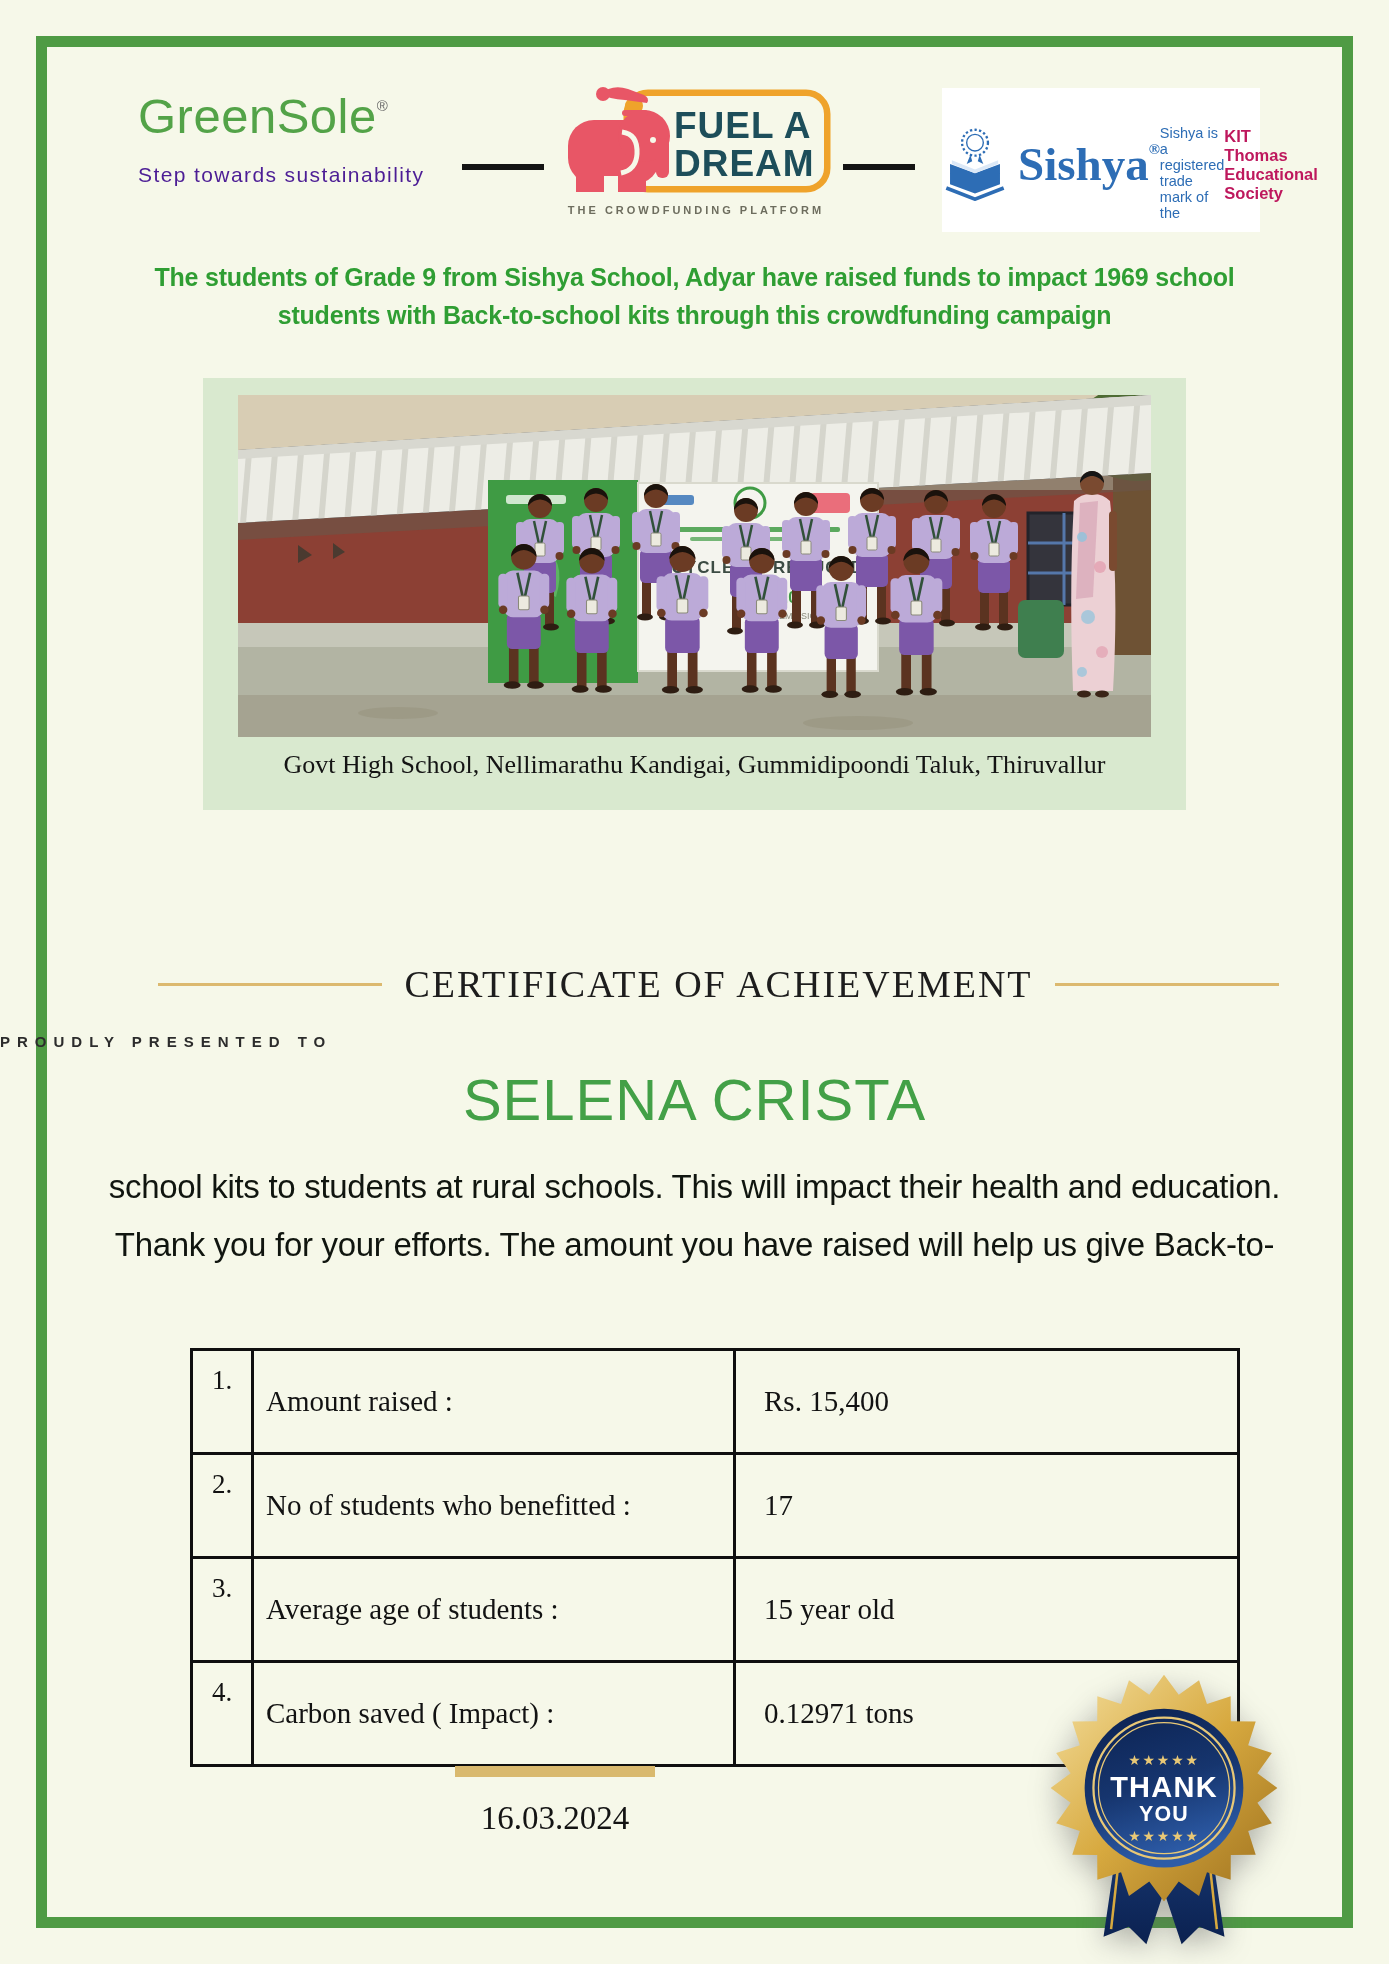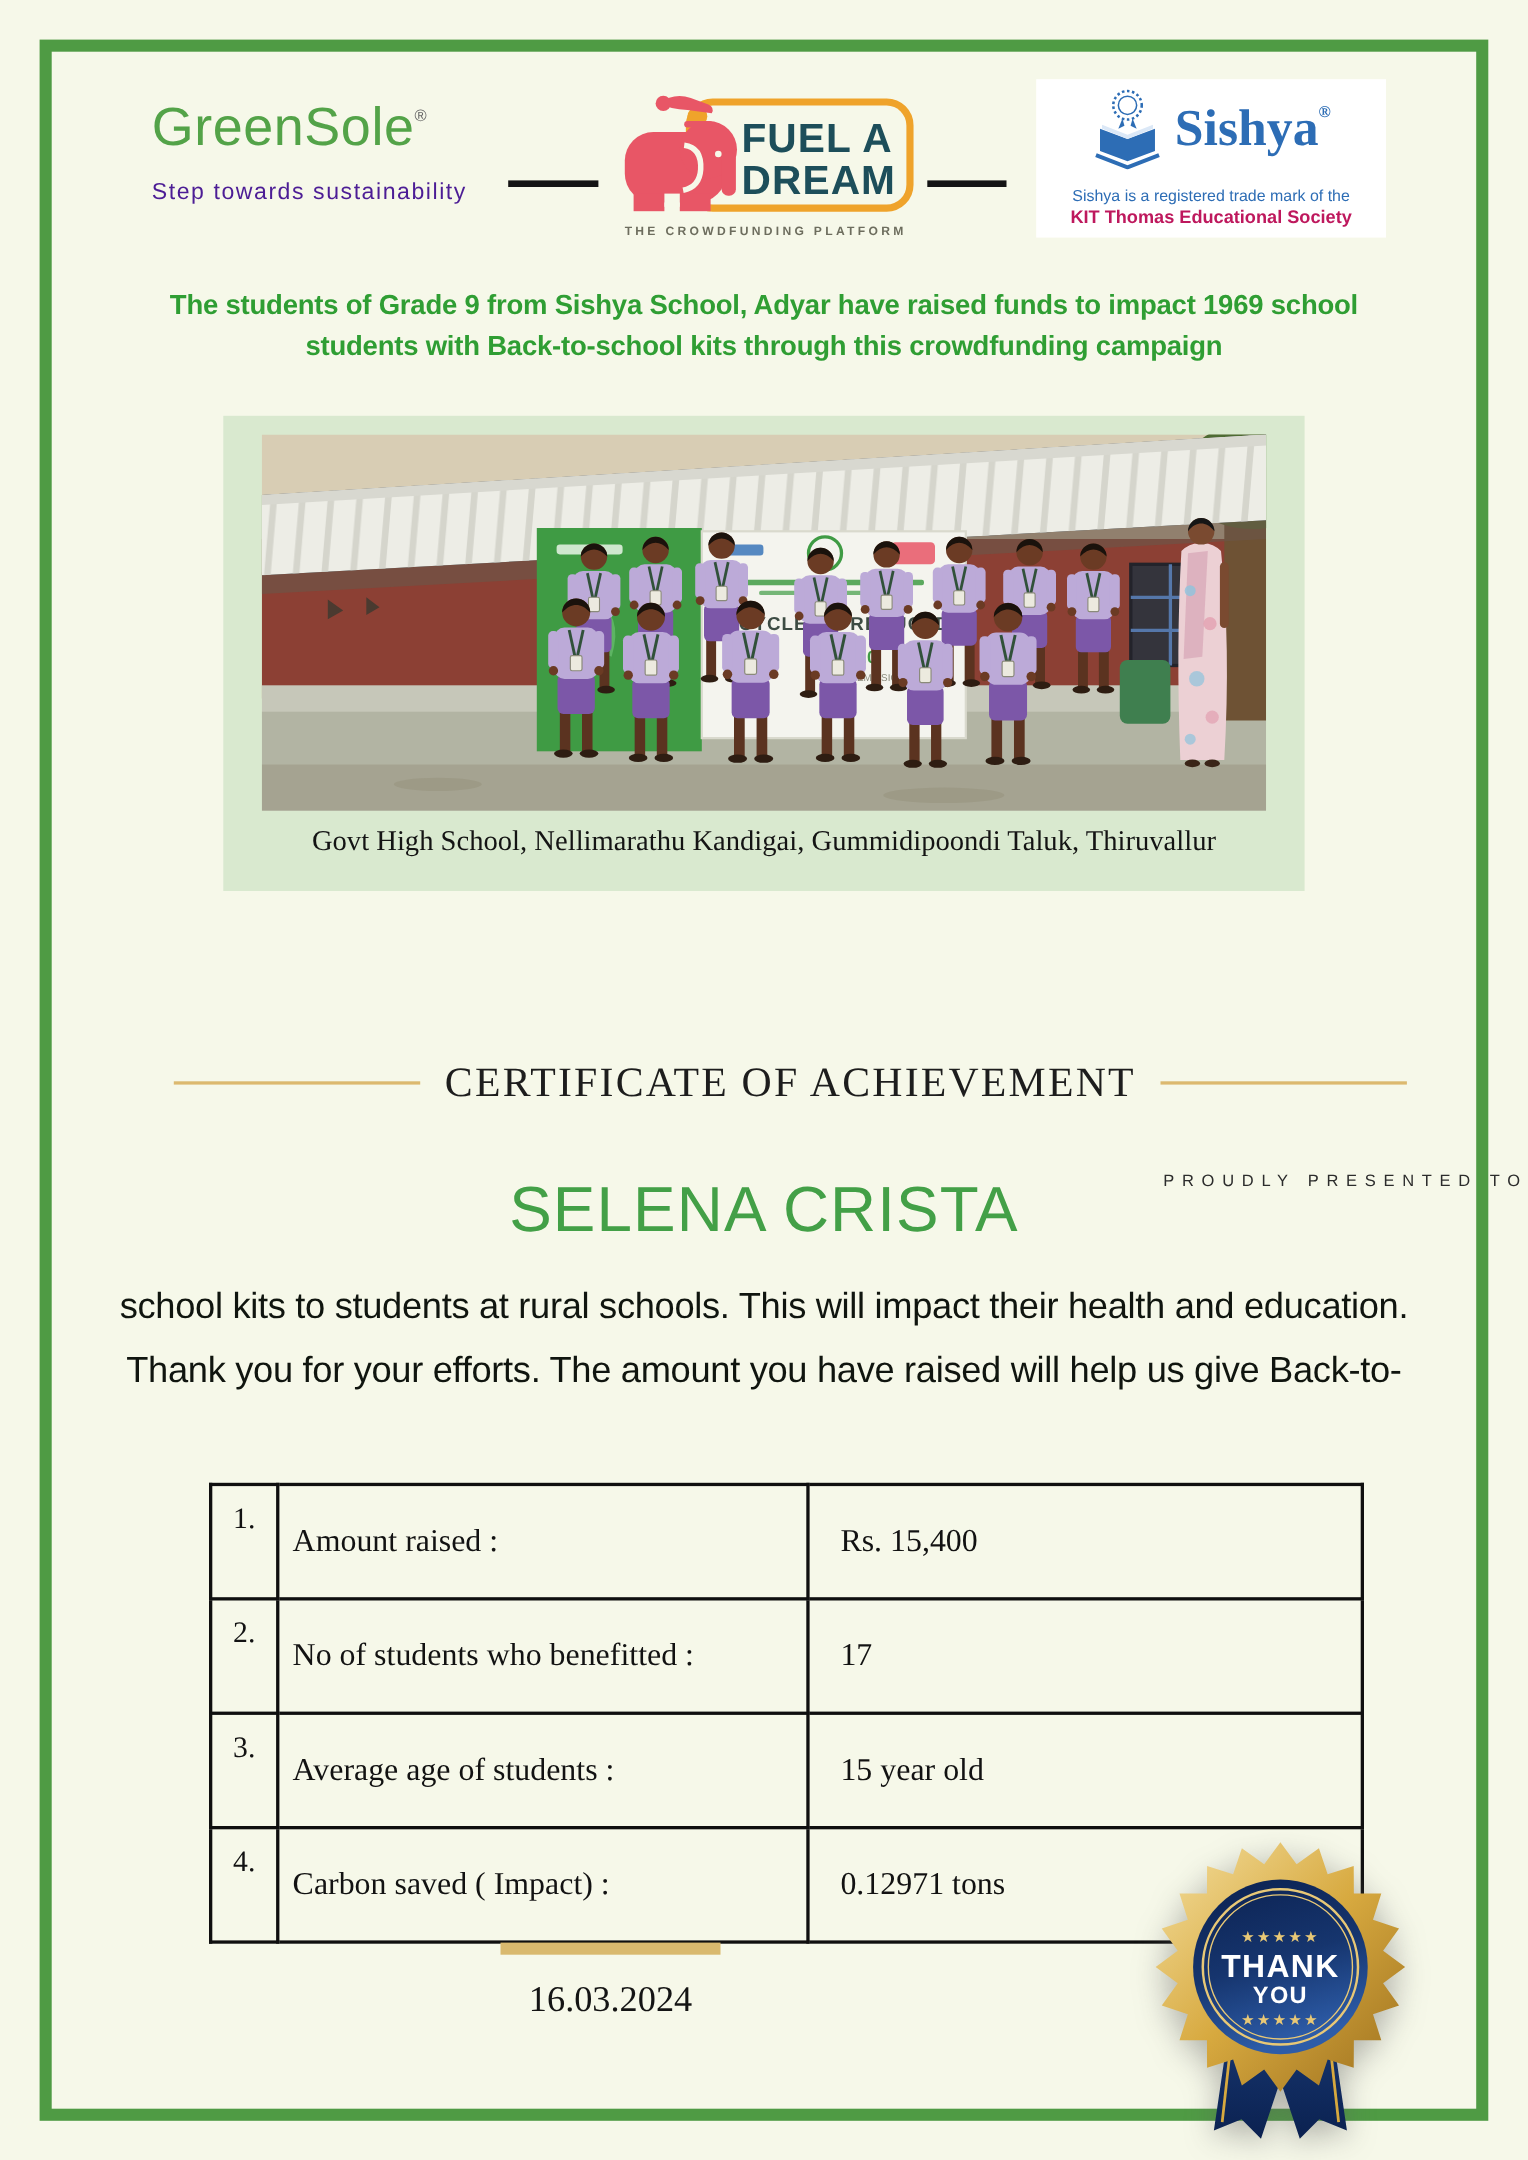--- a/index.html
+++ b/index.html
@@ -11,43 +11,43 @@
   
   .greensole{left:138px;top:92px;z-index:2;}
   .greensole .wordmark{font-size:49px;color:#53a348;letter-spacing:0.5px;font-weight:400;line-height:1;}
   .greensole .reg{font-size:15px;color:#666;vertical-align:22px;}
   .greensole .tagline{font-size:21px;color:#4c1d95;letter-spacing:1.4px;margin-top:22px;}
   .dash{height:6px;background:#141414;z-index:2;}
   .dash1{left:462px;top:164px;width:82px;}
   .dash2{left:843px;top:164px;width:72px;}
   .fad{left:556px;top:80px;z-index:2;text-align:center;}
   .fad .tagline{font-size:11px;color:#6d6d5e;letter-spacing:3px;margin-top:4px;font-weight:600;}
-  .sishya{left:942px;top:72px;width:318px;height:144px;background:#ffffff;z-index:2;
-          display:flex;flex-direction:column;align-items:center;padding-top:8px;box-sizing:border-box;}
+  .sishya{left:942px;top:88px;width:318px;height:144px;background:#ffffff;z-index:2;
+          display:flex;align-items:center;padding-top:8px;box-sizing:border-box;}
   .sishya .toprow{display:flex;align-items:center;gap:10px;}
   .sishya .name{font-family:"Liberation Serif",serif;font-weight:700;font-size:47px;color:#2d6db5;line-height:1;}
   .sishya .reg{font-size:15px;color:#2d6db5;vertical-align:26px;}
   .sishya .note1{font-size:14.5px;color:#2d6db5;margin-top:17px;}
   .sishya .note2{font-size:16.5px;color:#be185d;font-weight:700;margin-top:2px;}
 
   
   .statement{left:0;top:258px;width:100%;text-align:center;z-index:2;
              color:#2f9e33;font-weight:700;font-size:25px;line-height:38px;letter-spacing:-0.2px;}
 
   
   .photobox{left:203px;top:378px;width:983px;height:432px;background:#d9e9cf;z-index:2;}
   .photo{position:absolute;left:35px;top:17px;width:913px;height:342px;display:block;}
   .photocaption{position:absolute;left:0;top:372px;width:100%;text-align:center;
                 font-family:"Liberation Serif",serif;font-size:26px;color:#141414;}
 
   
   .certtitle{left:0;top:962px;width:100%;display:flex;align-items:center;justify-content:center;gap:22px;z-index:2;margin-left:24px;}
   .certtitle .line{width:224px;height:3px;background:#dcb96f;}
   .certtitle .txt{font-family:"Liberation Serif",serif;font-size:38px;color:#1d1d1d;letter-spacing:2px;white-space:nowrap;}
-  .presented{left:0;top:1033px;width:100%;text-align:right;font-size:15px;letter-spacing:7px;color:#2c2c2c;font-weight:400;z-index:2;margin-top:32px;}
+  .presented{left:0;top:1033px;width:100%;text-align:left;font-size:15px;letter-spacing:7px;color:#2c2c2c;font-weight:700;z-index:2;}
   .recipient{left:0;top:1066px;width:100%;text-align:center;font-size:58px;color:#43a047;letter-spacing:1px;z-index:2;}
   .message{left:0;top:1158px;width:100%;text-align:center;font-size:33px;color:#10150f;line-height:58px;letter-spacing:-0.3px;z-index:2;}
 
   
   .impact-table{left:190px;top:1348px;width:1050px;border-collapse:collapse;z-index:2;
                 font-family:"Liberation Serif",serif;color:#121212;}
   .impact-table td{border:3px solid #0f0f0f;height:86px;vertical-align:middle;}
   .impact-table .c-num{width:56px;text-align:center;font-size:27px;vertical-align:top;padding-top:14px;}
   .impact-table .c-label{width:466px;font-size:29px;padding-left:12px;}
   .impact-table .c-value{font-size:29px;padding-left:28px;}

